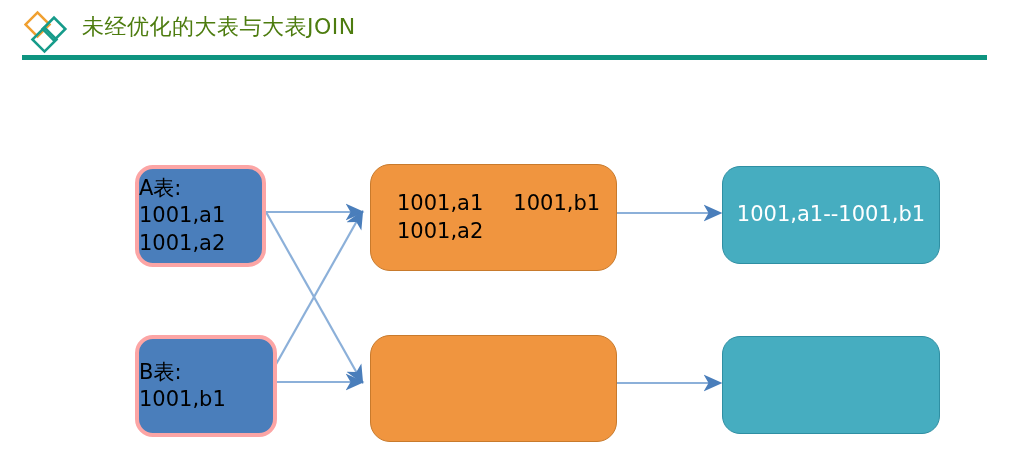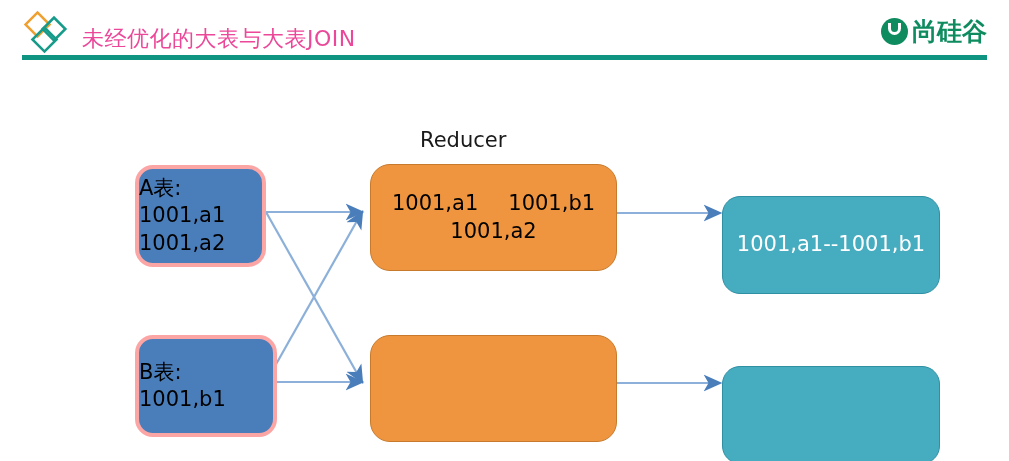--- a/index.html
+++ b/index.html
@@ -22,23 +22,23 @@
   .hdr-logo-left {
     position: absolute;
     left: 24px;
     top: 10px;
     width: 50px;
     height: 44px;
   }
   .hdr-title {
     position: absolute;
     left: 82px;
-    top: 24px;
+    top: 12px;
     font-size: 22px;
-    color: #ec4899;
+    color: #4d7c0f;
     font-family: "DejaVu Sans", "Liberation Sans", sans-serif;
     letter-spacing: 0.5px;
     white-space: nowrap;
   }
   .hdr-rule {
     position: absolute;
     left: 22px;
     top: 55px;
     width: 965px;
     height: 5px;
@@ -107,30 +107,29 @@
   .node-blue {
     background: #4a7ebb;
     border: 4px solid #fca5a5;
     color: #000000;
     border-radius: 18px;
   }
   .node-orange {
     background: #f0953f;
     border: 1px solid #c87a2c;
     color: #000000;
+    padding-left: 26px;
     border-radius: 20px;
-    align-items: center;
   }
   .node-teal {
     background: #46adc0;
     border: 1px solid #2f8fa3;
     color: #ffffff;
     align-items: center;
     border-radius: 18px;
-    margin-top: 30px;
   }
   .line {
     font-size: 21px;
     line-height: 1.30;
     white-space: nowrap;
     font-family: "DejaVu Sans", "Liberation Sans", sans-serif;
   }
   .node-blue .line { font-size: 21px; }
   .node-orange .line { font-size: 21px; }
   .node-teal .line { font-size: 21px; }
@@ -154,24 +153,20 @@
   <svg class="hdr-logo-left" viewBox="0 0 50 44">
     <rect x="5" y="6" width="17" height="17" transform="rotate(45 13.5 14.5)" fill="none" stroke="#f0a030" stroke-width="2.6"></rect>
     <rect x="22" y="11" width="16" height="16" transform="rotate(45 30 19)" fill="none" stroke="#169b8a" stroke-width="2.6"></rect>
     <rect x="12" y="21" width="17" height="17" transform="rotate(45 20.5 29.5)" fill="none" stroke="#169b8a" stroke-width="2.6"></rect>
   </svg>
 
   <div class="hdr-title">未经优化的大表与大表JOIN</div>
 
   <div class="hdr-rule"></div>
 
-  <div class="hdr-logo-right">
-    <div class="sgg-mark"></div>
-    <div class="sgg-text">尚硅谷</div>
-  </div>
 
   <div class="canvas">
 
     <svg class="connectors" viewBox="0 0 1009 401">
       <defs>
         <marker id="ah" markerWidth="9" markerHeight="9" refX="7.5" refY="4.5" orient="auto">
           <path d="M0,0.6 L8.6,4.5 L0,8.4 L2.3,4.5 Z" fill="#4a7ebb"></path>
         </marker>
       </defs>
 
@@ -181,21 +176,20 @@
 
       <line x1="266" y1="322" x2="362" y2="152" stroke="#8cb0d9" stroke-width="2.2" marker-end="url(#ah)"></line>
 
       <line x1="266" y1="322" x2="362" y2="322" stroke="#8cb0d9" stroke-width="2.2" marker-end="url(#ah)"></line>
 
       <line x1="617" y1="153" x2="720" y2="153" stroke="#8cb0d9" stroke-width="2.2" marker-end="url(#ah)"></line>
 
       <line x1="617" y1="323" x2="720" y2="323" stroke="#8cb0d9" stroke-width="2.2" marker-end="url(#ah)"></line>
     </svg>
 
-    <div class="reducer-label">Reducer</div>
 
     <div class="node node-blue" style="left:135px; top:105px; width:131px; height:102px;">
       <div class="line">A表:</div>
       <div class="line">1001,a1</div>
       <div class="line">1001,a2</div>
     </div>
 
     <div class="node node-blue" style="left:135px; top:275px; width:142px; height:102px;">
       <div class="line">B表:</div>
       <div class="line">1001,b1</div>

